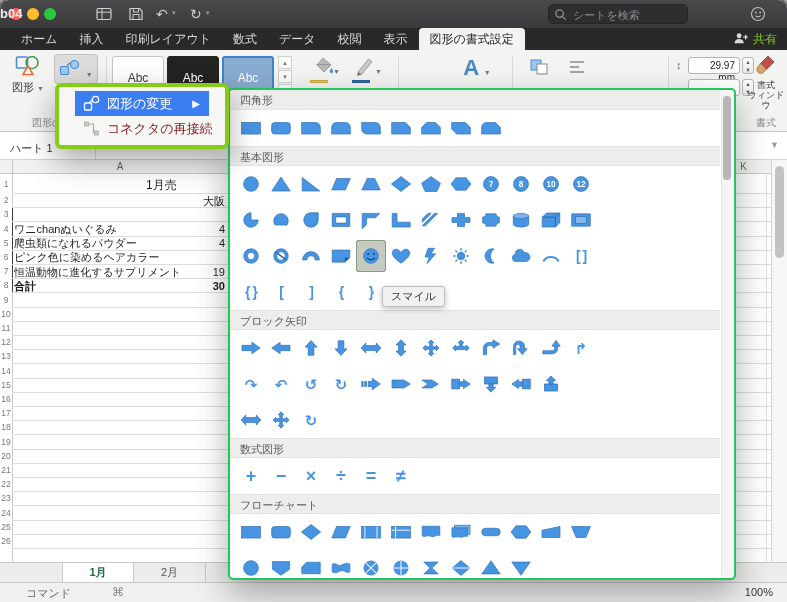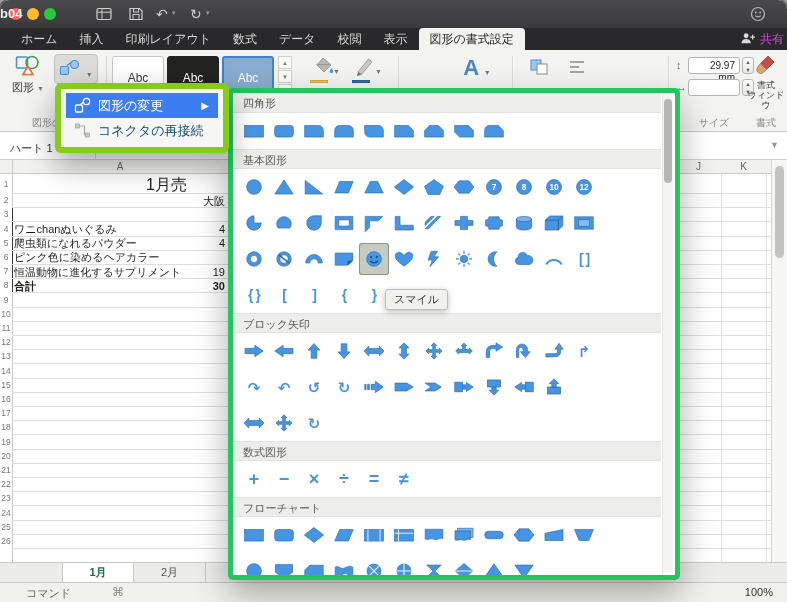--- a/index.html
+++ b/index.html
@@ -14,21 +14,21 @@
 .tbcaret{position:absolute;top:9px;color:#9a9a98;font-size:7px}
 #doc-title{position:absolute;left:0;top:0;width:100%;text-align:left;line-height:28px;color:#ececec;font-size:13px;font-weight:bold}
 #searchbox{position:absolute;left:548px;top:4px;width:140px;height:20px;background:#2e2e30;border:1px solid #252527;border-radius:5px;color:#8e8e93;font-size:11px;line-height:18px}
 #searchbox .ph{position:absolute;left:24px;top:1px}
 #searchbox svg{position:absolute;left:5px;top:3px;width:13px;height:13px}
 #fb-smiley{position:absolute;left:750px;top:6px;width:16px;height:16px}
 
 #tabrow{position:absolute;left:0;top:28px;width:787px;height:22px;background:#29292b;display:flex;padding-left:10px}
 .tab{color:#d8d8d6;font-size:12px;line-height:22px;padding:0 11px;white-space:nowrap}
 .tab.active{background:#f3f3f1;color:#1d1d1b;border-radius:4px 4px 0 0}
-#share{position:absolute;right:3px;top:0;height:34px;color:#d946ef;font-size:12px;line-height:22px}
+#share{position:absolute;right:10px;top:0;height:34px;color:#84cc16;font-size:12px;line-height:22px}
 #share svg{width:18px;height:13px;vertical-align:-2px}
 
 #ribbon{position:absolute;left:0;top:50px;width:787px;height:82px;background:#f3f3f1;border-bottom:1px solid #c6c6c4}
 .rdiv{position:absolute;top:6px;width:1px;height:60px;background:#dadad8}
 .rbtn{position:absolute;text-align:center;border-radius:4px}
 .rbtn .rlbl{font-size:11px;color:#333}
 .rbtn.pressed{background:#dcdcda;border:1px solid #bfbfbd}
 .caret{font-size:7px;color:#777}
 .styletile{position:absolute;top:6px;width:52px;height:44px;border:1px solid #c7c7c5;border-radius:3px;background:#fff;font-size:12px;color:#3a3a38;text-align:center;line-height:42px}
 #tile2{background:#232321;color:#fff;border-color:#232321}
@@ -61,28 +61,28 @@
 .stab{position:absolute;top:0;height:19px;width:72px;line-height:19px;font-size:11px;text-align:center;border-right:1px solid #c9c9c7;color:#555}
 .stab.active{background:#fff;color:#1f6b43;font-weight:bold;border-left:1px solid #c9c9c7}
 #statusbar{position:absolute;left:0;top:582px;width:787px;height:20px;background:#f0f0ee;border-top:1px solid #c9c9c7;font-size:11px;color:#666}
 #status-left{position:absolute;left:26px;top:3px}
 #status-ico{position:absolute;left:112px;top:2px;font-size:12px;color:#8a8a88}
 #zoom{position:absolute;right:14px;top:3px;color:#333}
 
 #vscroll{position:absolute;left:771px;top:160px;width:16px;height:402px;background:#f6f6f4;border-left:1px solid #d4d4d2}
 #vthumb{position:absolute;left:3px;top:6px;width:9px;height:92px;background:#c2c2c0;border-radius:4.5px}
 
-#menu{position:absolute;left:55px;top:83px;width:174px;background:#f6f6f4;border:6px solid #84cc16;border-radius:6px;box-shadow:0 12px 30px rgba(0,0,0,.35);padding:4px 5px;z-index:70}
+#menu{position:absolute;left:55px;top:83px;width:174px;background:#f6f6f4;border:4px solid #84cc16;border-radius:6px;box-shadow:0 12px 30px rgba(0,0,0,.35);padding:4px 16px;z-index:70}
 .mi{position:relative;height:25px;line-height:25px;font-size:13px;color:#1e1e1c;padding-left:32px;white-space:nowrap}
 .mi .ic{position:absolute;left:8px;top:4px;width:17px;height:17px}
 .mi.hl{background:#3b7ef2;color:#fff}
-.mi.dis{color:#0c4a6e}
+.mi.dis{color:#7f1d1d}
 .mi .sub{position:absolute;right:9px;top:0;font-size:10px}
 
-#panel{position:absolute;left:228px;top:88px;width:452px;height:492px;background:#fff;border:5px solid #22c55e;border-radius:5px;box-shadow:0 14px 34px rgba(0,0,0,.32);z-index:60;overflow:hidden}
+#panel{position:absolute;left:228px;top:88px;width:508px;height:492px;background:#fff;border:2px solid #22c55e;border-radius:5px;box-shadow:0 14px 34px rgba(0,0,0,.32);z-index:60;overflow:hidden}
 #gallery-body{position:absolute;left:0;top:0;right:14px;bottom:0;overflow:hidden}
 .gsec{background:#ededeb;border-top:1px solid #e2e2e0;border-bottom:1px solid #e2e2e0;color:#5a5a58;font-size:11px;height:20px;padding:3px 10px}
 .gsec:first-child{border-top:none}
 .grow{display:flex;padding:2px 6px;height:36px;align-items:center}
 .gcell{width:30px;height:32px;display:flex;align-items:center;justify-content:center;border-radius:3px}
 .gcell svg{width:22px;height:18px}
 .gcell.sel{background:#c6cbc2;box-shadow:inset 0 0 0 1px #89987f}
 .gcell svg path,.gcell svg rect,.gcell svg circle,.gcell svg ellipse{fill:#4795e2;stroke:#2b6cb3;stroke-width:.6}
 .gcell svg text{fill:#fff;stroke:none;font-size:7.5px;font-weight:bold;text-anchor:middle;font-family:inherit}
 .gly{color:#4795e2;font-weight:bold;font-size:15px;line-height:1}
@@ -108,20 +108,27 @@
     <svg class="tbico" style="left:128px" viewBox="0 0 16 14">
         <path d="M2 1.5h9.5L14 4v8.5H2Z" style="fill:none;stroke:#cfcfcd;stroke-width:1.2"></path>
         <rect x="5" y="7.5" width="6" height="5" style="fill:none;stroke:#cfcfcd;stroke-width:1"></rect>
         <rect x="5.5" y="1.5" width="5" height="3.5" style="fill:none;stroke:#cfcfcd;stroke-width:1"></rect>
       </svg>
     <span class="tbglyph" style="left:156px">↶</span>
     <span class="tbcaret" style="left:172px">▾</span>
     <span class="tbglyph" style="left:190px">↻</span>
     <span class="tbcaret" style="left:206px">▾</span>
     <div id="doc-title">b04</div>
+    <div id="searchbox">
+      <svg viewBox="0 0 14 14">
+          <circle cx="6" cy="6" r="4" style="fill:none;stroke:#8e8e93;stroke-width:1.4"></circle>
+          <path d="M9 9l3.5 3.5" style="stroke:#8e8e93;stroke-width:1.4"></path>
+        </svg>
+      <span class="ph">シートを検索</span>
+    </div>
     <svg id="fb-smiley" viewBox="0 0 16 16">
         <circle cx="8" cy="8" r="6.5" style="fill:none;stroke:#b9b9bc;stroke-width:1.2"></circle>
         <circle cx="5.8" cy="6.5" r=".9" style="fill:#b9b9bc"></circle>
         <circle cx="10.2" cy="6.5" r=".9" style="fill:#b9b9bc"></circle>
         <path d="M5.2 9.6q2.8 2.6 5.6 0" style="fill:none;stroke:#b9b9bc;stroke-width:1.2"></path>
       </svg>
   </div>
 
   <div id="tabrow">
     <div class="tab">ホーム</div>
@@ -289,21 +296,21 @@
       <div class="rnum" style="top: 408.1px;">17</div>
       <div class="rnum" style="top: 422.3px;">18</div>
       <div class="rnum" style="top: 436.5px;">19</div>
       <div class="rnum" style="top: 450.7px;">20</div>
       <div class="rnum" style="top: 464.9px;">21</div>
       <div class="rnum" style="top: 479.1px;">22</div>
       <div class="rnum" style="top: 493.3px;">23</div>
       <div class="rnum" style="top: 507.5px;">24</div>
       <div class="rnum" style="top: 521.7px;">25</div>
       <div class="rnum" style="top: 535.9px;">26</div>
-      <div class="scell" style="left: 146px; top: 178px; font-size: 16px;">1月売</div>
+      <div class="scell" style="left: 146px; top: 178px; font-size: 12px;">1月売</div>
       <div class="scell num" style="left: 160px; top: 194px; width: 65px;">大阪</div>
       <div class="scell" style="left: 14px; top: 222px;">ワニchanぬいぐるみ</div>
       <div class="scell num" style="left: 160px; top: 222px; width: 65px;">4</div>
       <div class="scell" style="left: 14px; top: 236.2px;">爬虫類になれるパウダー</div>
       <div class="scell num" style="left: 160px; top: 236.2px; width: 65px;">4</div>
       <div class="scell" style="left: 14px; top: 250.4px;">ピンク色に染めるヘアカラー</div>
       <div class="scell" style="left: 14px; top: 264.6px;">恒温動物に進化するサプリメント</div>
       <div class="scell num" style="left: 160px; top: 264.6px; width: 65px;">19</div>
       <div class="scell" style="left: 14px; top: 278.8px; font-weight: bold;">合計</div>
       <div class="scell num" style="left: 160px; top: 278.8px; width: 65px; font-weight: bold;">30</div>

